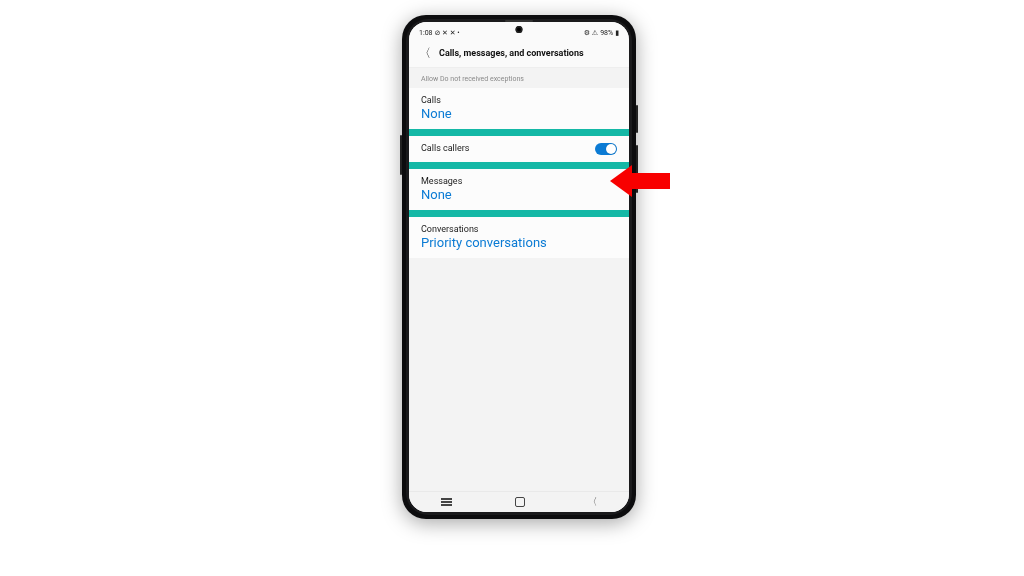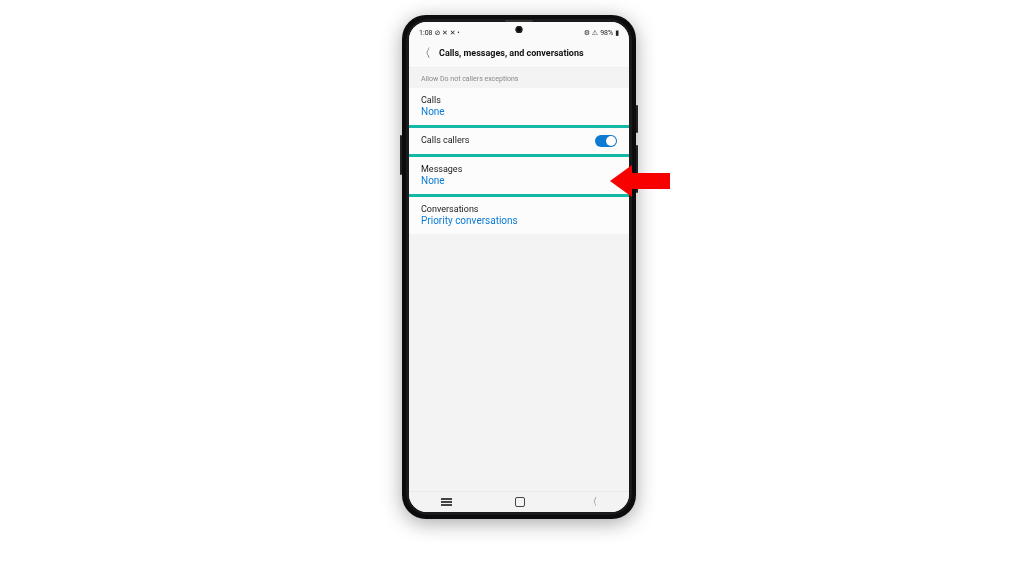--- a/index.html
+++ b/index.html
@@ -16,24 +16,24 @@
   .status-left,.status-right{display:flex;align-items:center;gap:2px}
   .status-icon{font-size:7px;line-height:1}
 
   .header{background:#fafafa;padding:6px 10px 8px;display:flex;align-items:center;gap:8px;border-bottom:1px solid #eee}
   .back{font-size:12px;color:#222;line-height:1}
   .title{font-size:9px;font-weight:700;color:#111}
 
   .content{flex:1;background:#f3f3f3;overflow:hidden}
   .section-label{font-size:7px;color:#8a8a8a;padding:7px 12px 5px}
   .card{background:#fcfcfc}
-  .row{padding:7px 12px 8px;border-bottom:3px solid #14b8a6;position:relative}
+  .row{padding:7px 12px 8px;border-bottom:7px solid #14b8a6;position:relative}
   .row:last-child{border-bottom:none}
   .row-title{font-size:9px;color:#1b1b1b;margin-bottom:1px}
-  .row-value{font-size:10px;color:#0b7bd4}
+  .row-value{font-size:13px;color:#0b7bd4}
   .row-desc{font-size:6.5px;color:#9a9a9a;line-height:1.3;max-width:140px;margin-top:1px}
 
   .toggle{position:absolute;right:12px;top:50%;transform:translateY(-50%);width:22px;height:12px;border-radius:7px;background:#0b7bd4}
   .toggle .knob{position:absolute;right:1px;top:1px;width:10px;height:10px;border-radius:50%;background:#fff;box-shadow:0 0 1px rgba(0,0,0,.3)}
 
   .navbar{height:20px;background:#f3f3f3;display:flex;justify-content:space-around;align-items:center;border-top:1px solid #e9e9e9}
   .nav-recent{width:11px;height:1.5px;background:#444;position:relative}
   .nav-recent::before,.nav-recent::after{content:"";position:absolute;left:0;width:11px;height:1.5px;background:#444}
   .nav-recent::before{top:-3px}.nav-recent::after{top:3px}
   .nav-home{width:8px;height:8px;border:1.4px solid #444;border-radius:2px}
@@ -67,21 +67,21 @@
         <span class="status-icon">▮</span>
       </div>
     </div>
 
     <div class="header">
       <span class="back">〈</span>
       <span class="title">Calls, messages, and conversations</span>
     </div>
 
     <div class="content">
-      <div class="section-label">Allow Do not callers exceptions</div>
+      <div class="section-label">Allow Do not received exceptions</div>
 
       <div class="card">
 
         <div class="row">
           <div class="row-title">Calls</div>
           <div class="row-value">None</div>
         </div>
 
         <div class="row">
           <div class="row-title">Calls callers</div>

